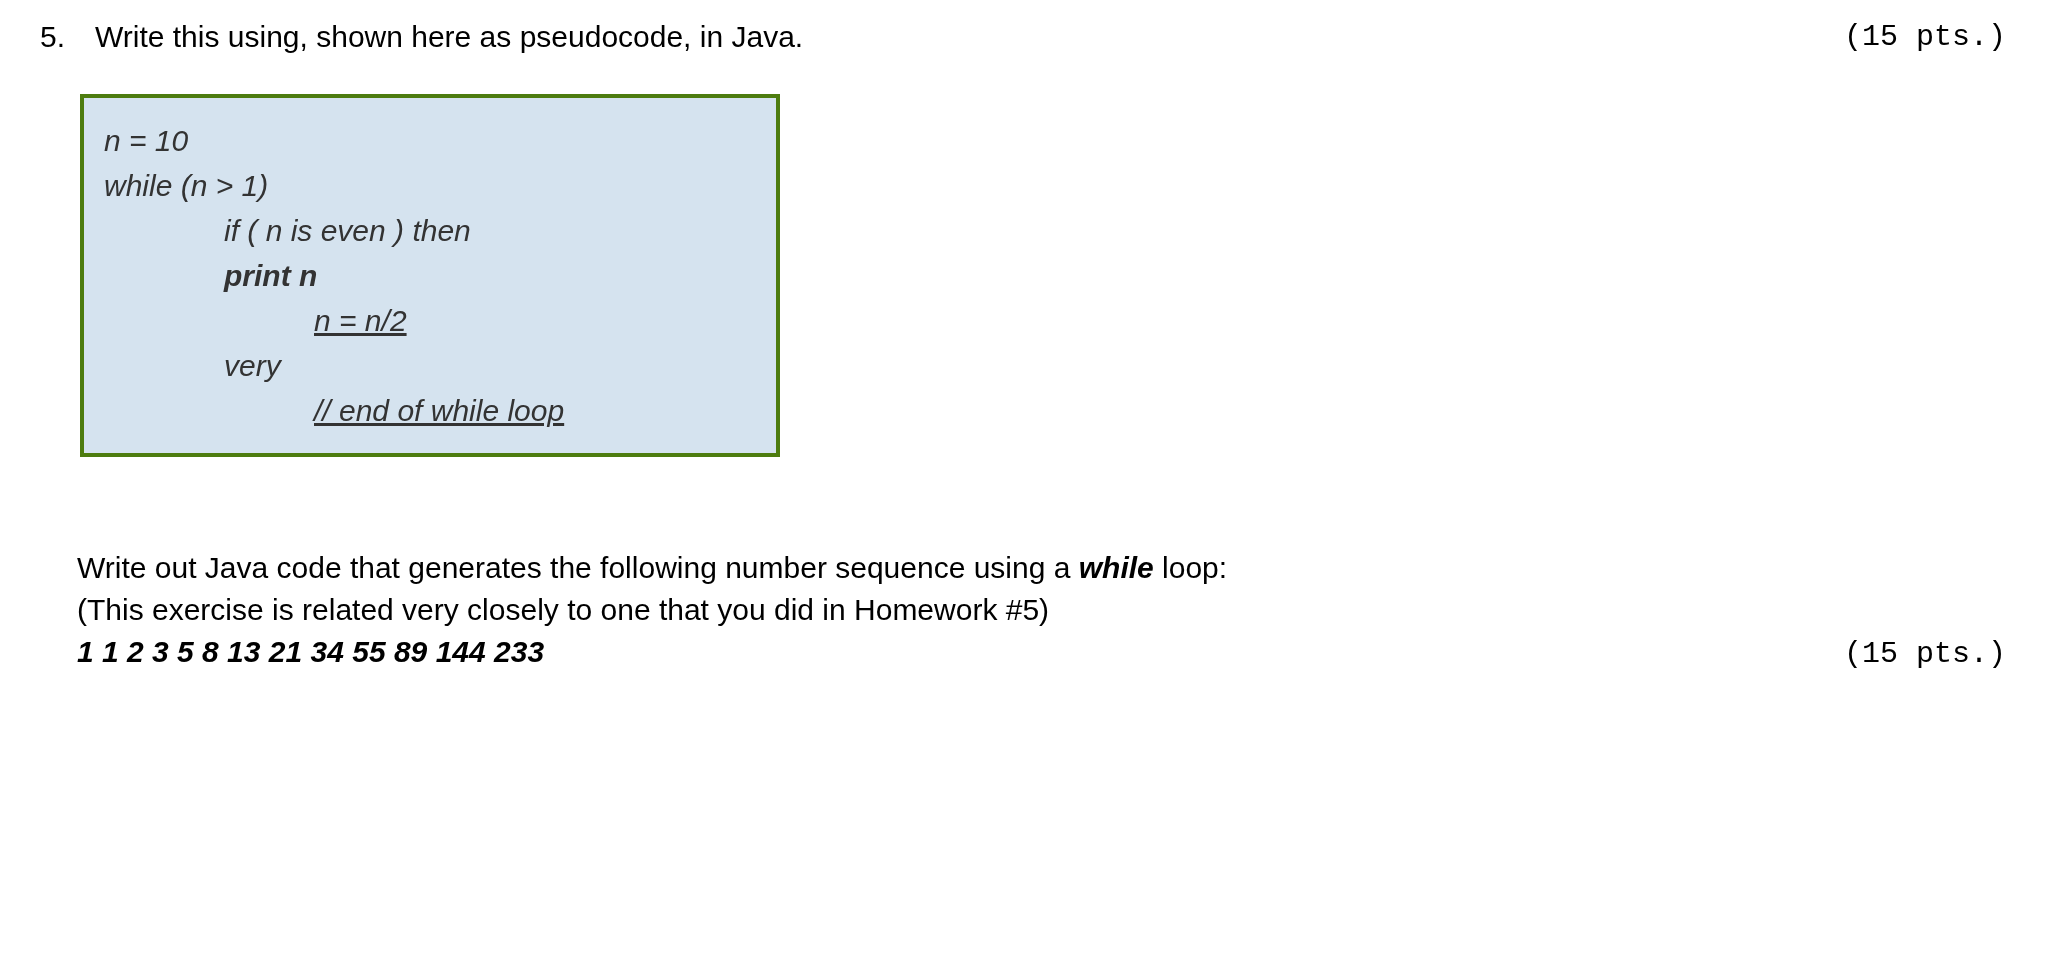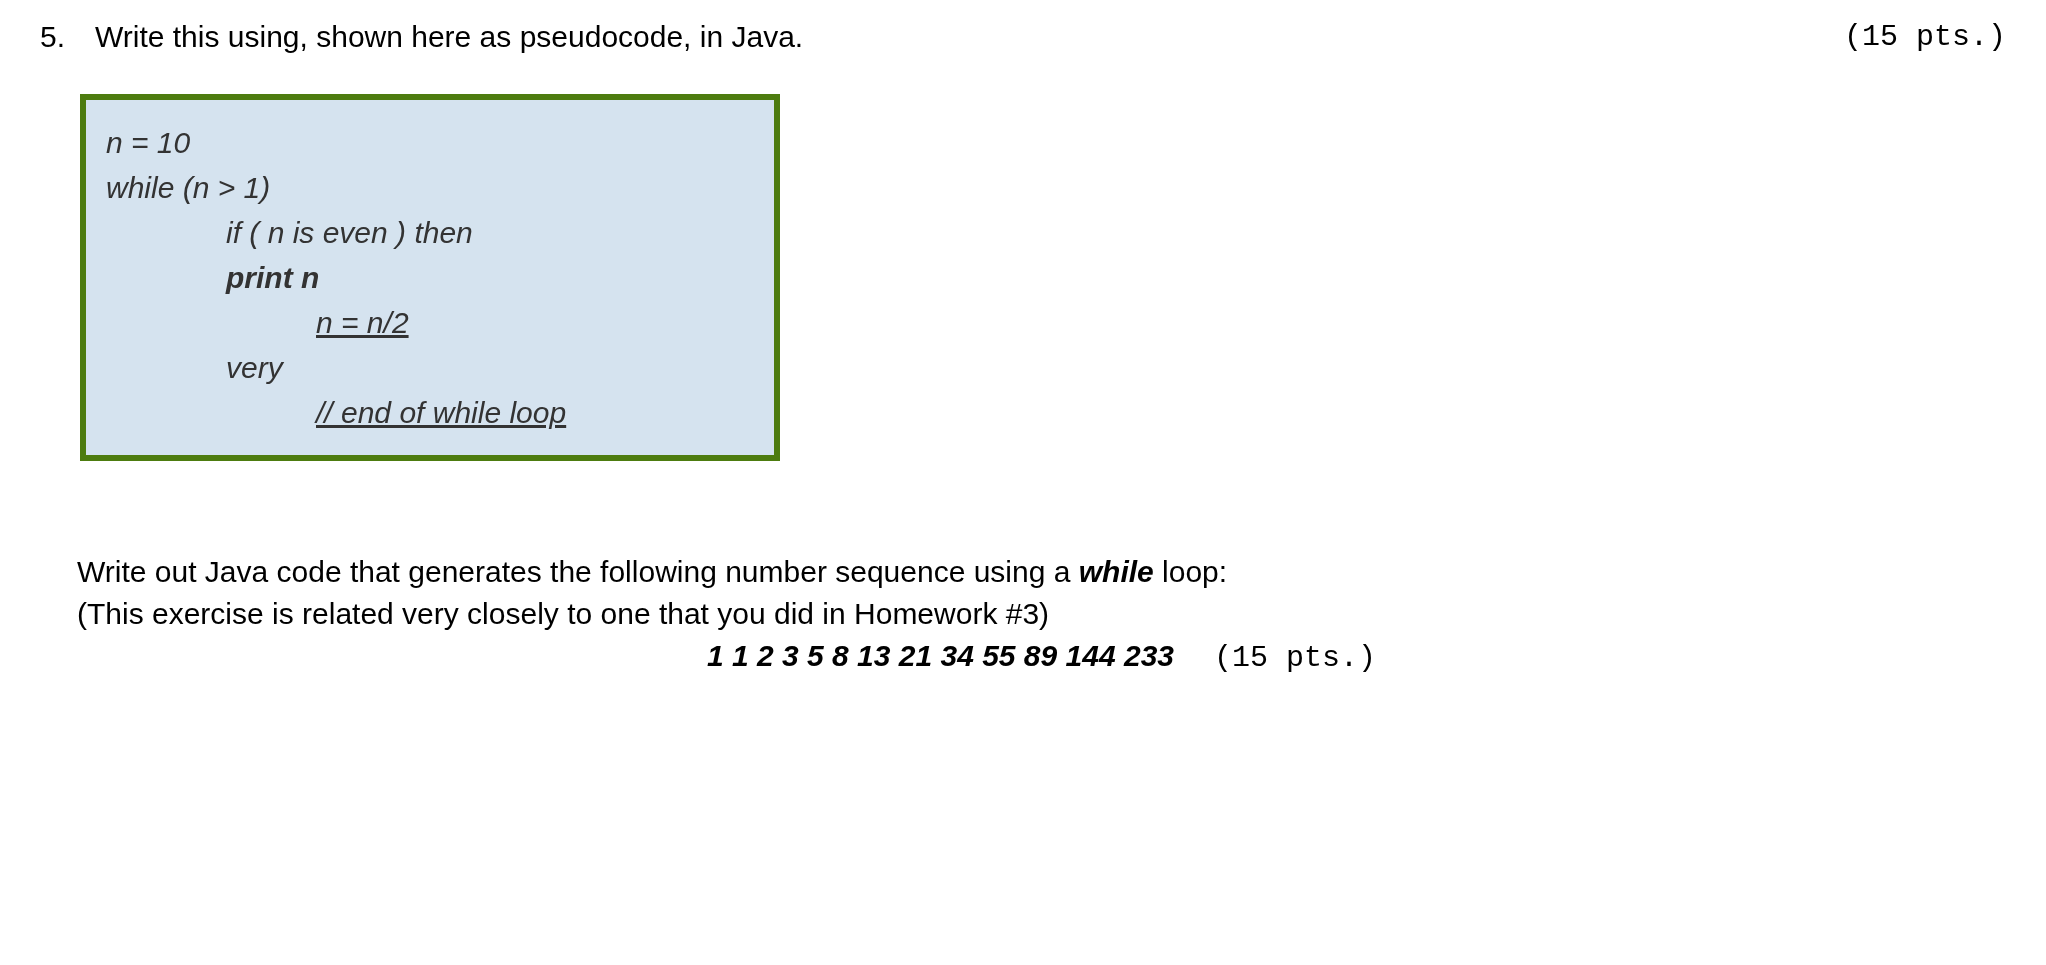--- a/index.html
+++ b/index.html
@@ -31,21 +31,21 @@
     .question-text {
       flex: 1;
     }
     .points {
       white-space: nowrap;
       margin-left: 40px;
       font-family: Liberation Mono, monospace;
     }
     .code-box {
       background: #d5e3ef;
-      border: 6px solid #4d7c0f;
+      border: 4px solid #4d7c0f;
       padding: 20px 30px 20px 20px;
       margin-left: 40px;
       width: 700px;
       font-family: Arial, Helvetica, sans-serif;
       font-style: italic;
       font-size: 30px;
       line-height: 1.5;
       color: #333333;
       margin-bottom: 90px;
     }
@@ -61,21 +61,21 @@
     .indent2 {
       padding-left: 210px;
       text-decoration: underline;
     }
     .second-question {
       margin-left: 37px;
       line-height: 1.4;
     }
     .second-question-row {
       display: flex;
-      justify-content: center;
+      justify-content: space-between;
       align-items: baseline;
     }
     .bold-italic {
       font-weight: bold;
       font-style: italic;
     }
     .sequence {
       font-weight: bold;
       font-style: italic;
     }
@@ -98,18 +98,18 @@
   <div class="code-line indent1 code-bold">print n</div>
   <div class="code-line indent2">n = n/2</div>
   <div class="code-line indent1">very</div>
   <div class="code-line indent2">// end of while loop</div>
 </div>
 
 <div class="second-question">
   <div>
     <span>Write out Java code that generates the following number sequence using a </span><span class="bold-italic">while</span><span> loop:</span>
   </div>
-  <div>(This exercise is related very closely to one that you did in Homework #3)</div>
+  <div>(This exercise is related very closely to one that you did in Homework #5)</div>
   <div class="second-question-row">
     <span class="sequence">1 1 2 3 5 8 13 21 34 55 89 144 233</span>
     <span class="points">(15 pts.)</span>
   </div>
 </div>
 
 </body></html>

